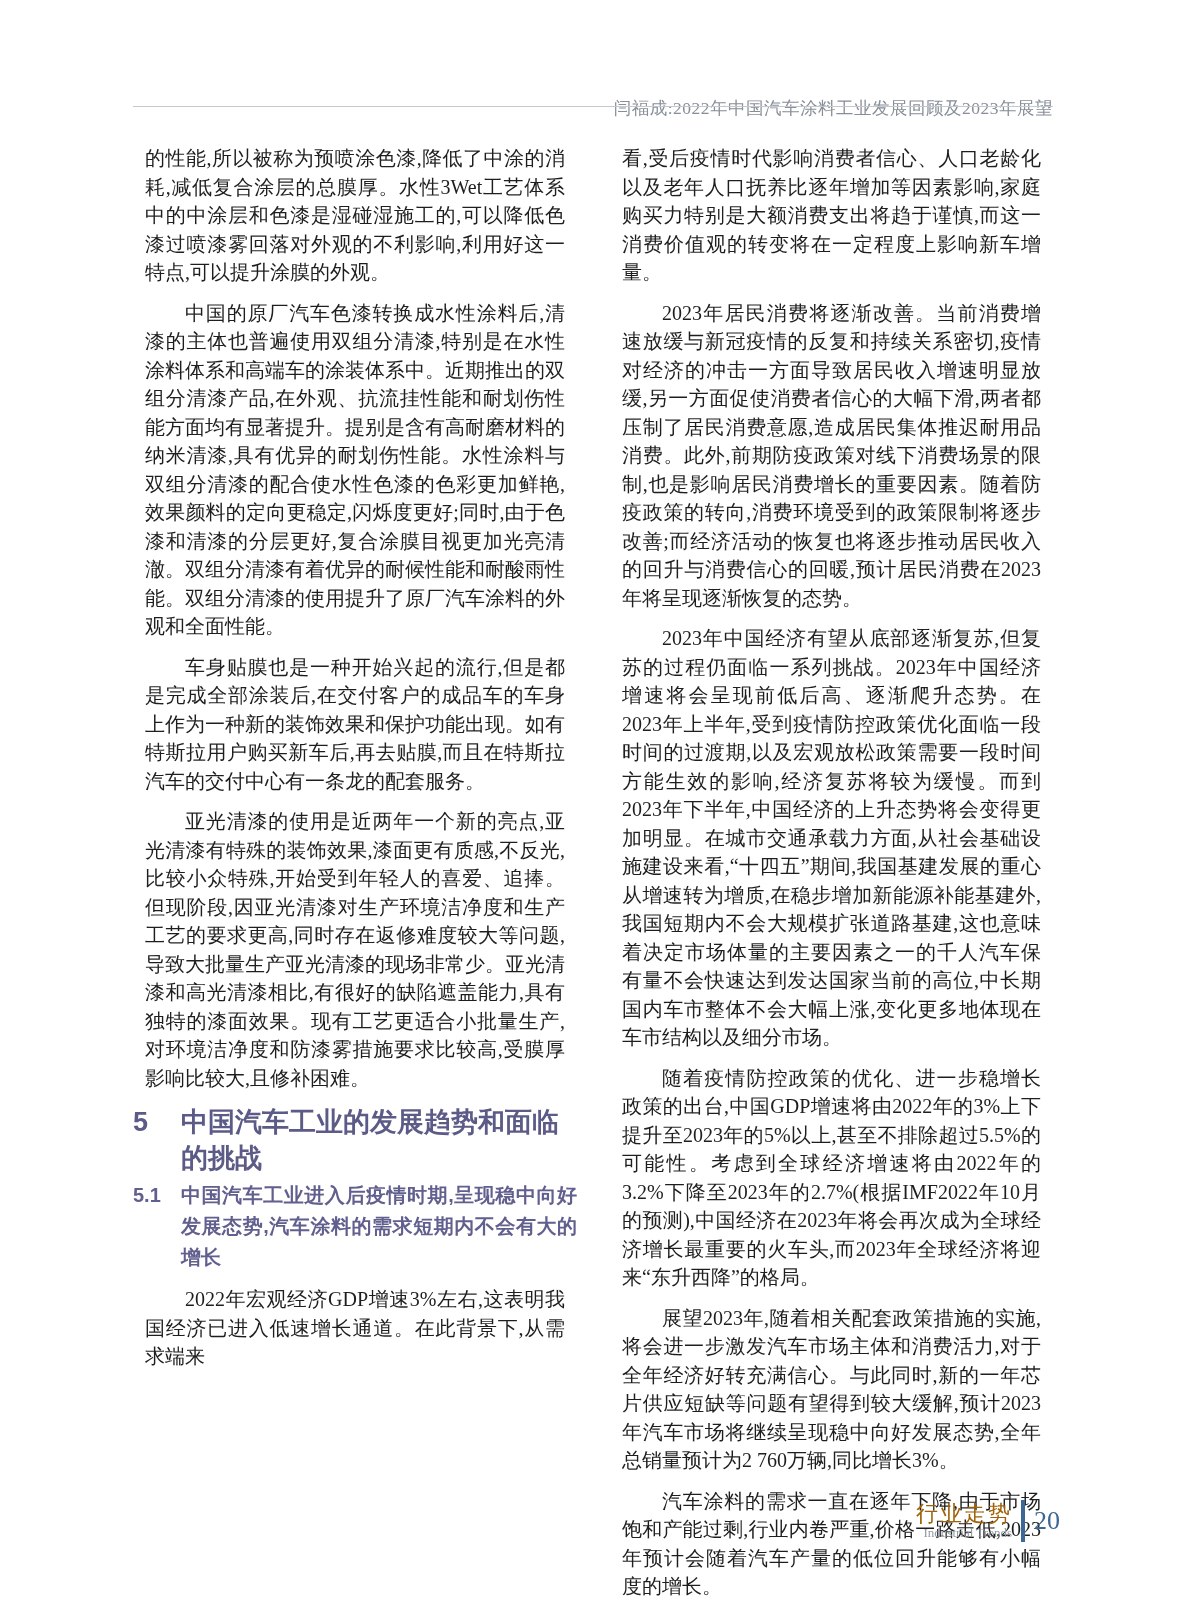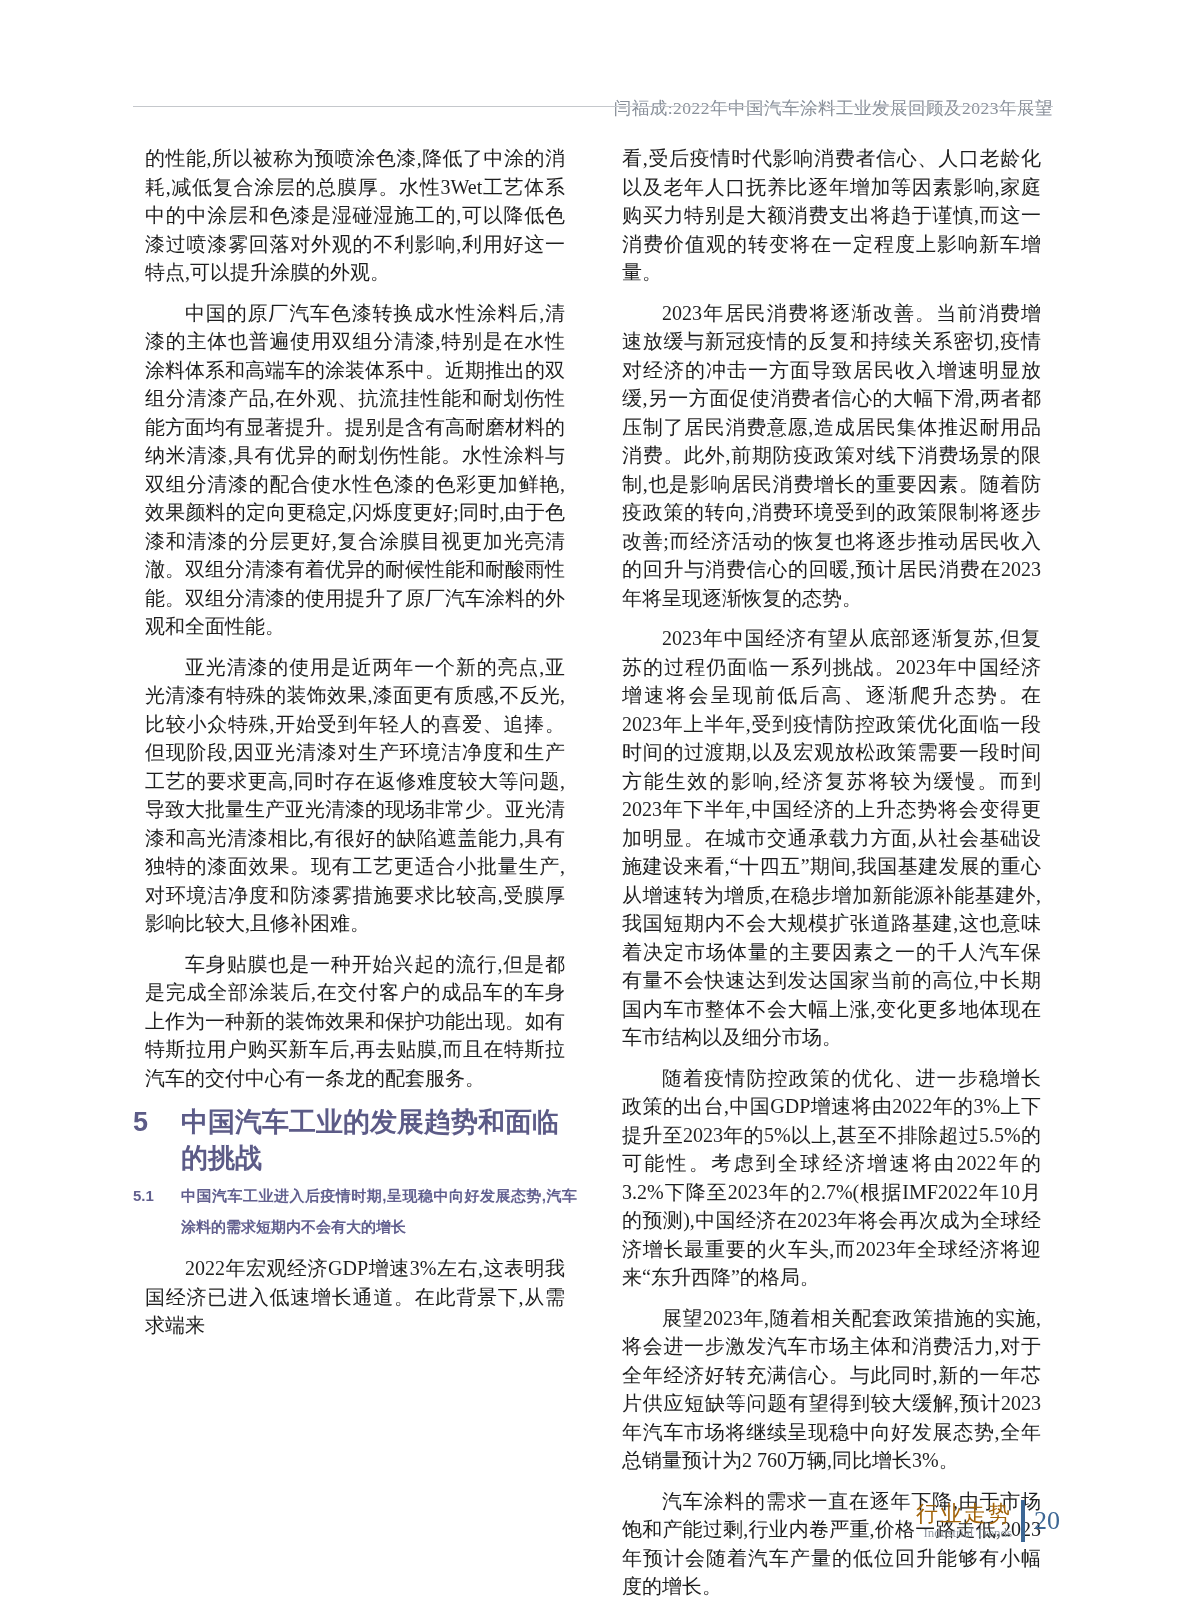--- a/index.html
+++ b/index.html
@@ -51,21 +51,21 @@
     text-align: left;
   }
   .h1row .num { flex: none; width: 48px; }
 
   .h2row {
     display: flex;
     margin: 3px 0 3px 0;
     font-family: "Liberation Sans", "DejaVu Sans", sans-serif;
     font-weight: bold;
     color: #615f8e;
-    font-size: 15px;
+    font-size: 20px;
     line-height: 31px;
     text-align: justify;
   }
   .h2row .num { flex: none; width: 48px; text-align: left; }
   .h2row .htitle { flex: 1; }
 
   .footer {
     position: absolute;
     top: 1500px; left: 860px; width: 200px;
     display: flex;
@@ -99,22 +99,22 @@
 <body>
 
 <div class="page">
 
   <div class="running-title">闫福成:2022年中国汽车涂料工业发展回顾及2023年展望</div>
   <div class="header-rule"></div>
 
   <div class="col col-left">
     <p>的性能,所以被称为预喷涂色漆,降低了中涂的消耗,减低复合涂层的总膜厚。水性3Wet工艺体系中的中涂层和色漆是湿碰湿施工的,可以降低色漆过喷漆雾回落对外观的不利影响,利用好这一特点,可以提升涂膜的外观。</p>
     <p class="indent">中国的原厂汽车色漆转换成水性涂料后,清漆的主体也普遍使用双组分清漆,特别是在水性涂料体系和高端车的涂装体系中。近期推出的双组分清漆产品,在外观、抗流挂性能和耐划伤性能方面均有显著提升。提别是含有高耐磨材料的纳米清漆,具有优异的耐划伤性能。水性涂料与双组分清漆的配合使水性色漆的色彩更加鲜艳,效果颜料的定向更稳定,闪烁度更好;同时,由于色漆和清漆的分层更好,复合涂膜目视更加光亮清澈。双组分清漆有着优异的耐候性能和耐酸雨性能。双组分清漆的使用提升了原厂汽车涂料的外观和全面性能。</p>
+    <p class="indent">车身贴膜也是一种开始兴起的流行,但是都是完成全部涂装后,在交付客户的成品车的车身上作为一种新的装饰效果和保护功能出现。如有特斯拉用户购买新车后,再去贴膜,而且在特斯拉汽车的交付中心有一条龙的配套服务。</p>
     <p class="indent">亚光清漆的使用是近两年一个新的亮点,亚光清漆有特殊的装饰效果,漆面更有质感,不反光,比较小众特殊,开始受到年轻人的喜爱、追捧。但现阶段,因亚光清漆对生产环境洁净度和生产工艺的要求更高,同时存在返修难度较大等问题,导致大批量生产亚光清漆的现场非常少。亚光清漆和高光清漆相比,有很好的缺陷遮盖能力,具有独特的漆面效果。现有工艺更适合小批量生产,对环境洁净度和防漆雾措施要求比较高,受膜厚影响比较大,且修补困难。</p>
-    <p class="indent">车身贴膜也是一种开始兴起的流行,但是都是完成全部涂装后,在交付客户的成品车的车身上作为一种新的装饰效果和保护功能出现。如有特斯拉用户购买新车后,再去贴膜,而且在特斯拉汽车的交付中心有一条龙的配套服务。</p>
 
     <div class="h1row">
       <span class="num">5</span>
       <span class="htitle">中国汽车工业的发展趋势和面临的挑战</span>
     </div>
 
     <div class="h2row">
       <span class="num">5.1</span>
       <span class="htitle">中国汽车工业进入后疫情时期,呈现稳中向好发展态势,汽车涂料的需求短期内不会有大的增长</span>
     </div>

